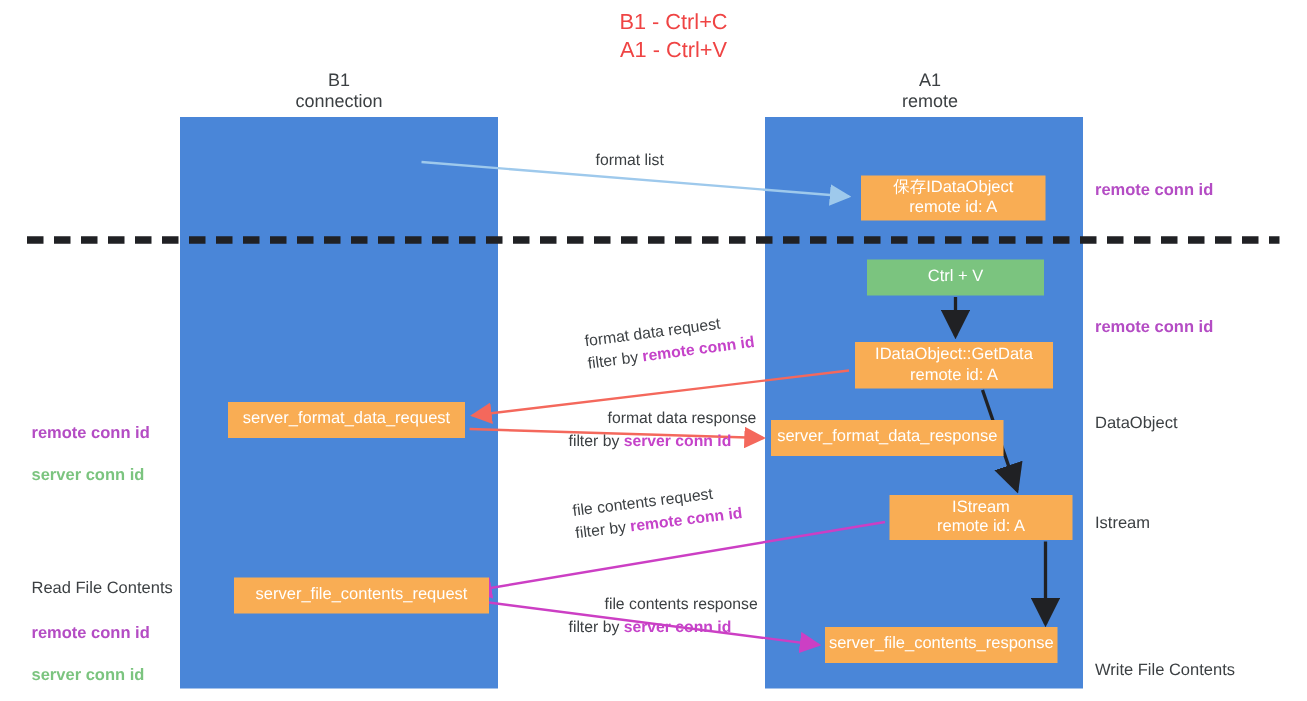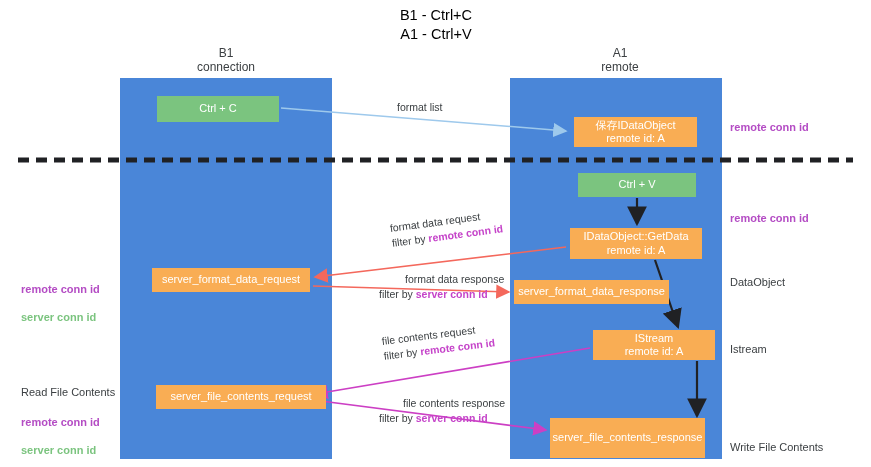--- a/index.html
+++ b/index.html
@@ -36,26 +36,26 @@
     font-size: 12px;
     color: #3c4043;
     line-height: 14px;
     white-space: pre-line;
   }
   #title-b1 { left: 146px; top: 46px; width: 160px; }
   #title-a1 { left: 540px; top: 46px; width: 160px; }
 
   #diagram-title {
     position: absolute;
-    left: 286px;
+    left: 299px;
     top: 6px;
     width: 300px;
     text-align: center;
     font-size: 14.5px;
-    color: #000000;
+    color: #ef4444;
     line-height: 19px;
     white-space: pre-line;
   }
 
   .node {
     position: absolute;
     box-sizing: border-box;
     display: flex;
     flex-direction: column;
     align-items: center;
@@ -71,21 +71,21 @@
   .node.orange { background: #f9ad54; }
 
   #node-ctrl-c   { left: 157px; top: 96px;  width: 122px; height: 26px; }
   #node-save-ido { left: 574px; top: 117px; width: 123px; height: 30px; }
   #node-ctrl-v   { left: 578px; top: 173px; width: 118px; height: 24px; }
   #node-getdata  { left: 570px; top: 228px; width: 132px; height: 31px; }
   #node-sfdreq   { left: 152px; top: 268px; width: 158px; height: 24px; }
   #node-sfdresp  { left: 514px; top: 280px; width: 155px; height: 24px; }
   #node-istream  { left: 593px; top: 330px; width: 122px; height: 30px; }
   #node-sfcreq   { left: 156px; top: 385px; width: 170px; height: 24px; }
-  #node-sfcresp  { left: 550px; top: 418px; width: 155px; height: 40px; }
+  #node-sfcresp  { left: 550px; top: 418px; width: 155px; height: 24px; }
 
   .side-label {
     position: absolute;
     font-size: 11px;
     color: #3c4043;
     line-height: 14px;
     white-space: pre-line;
   }
   .side-label.purple { color: #b44cc4; font-weight: bold; }
 
@@ -157,21 +157,20 @@
   </svg>
 
   <div id="diagram-title">B1 - Ctrl+C
 A1 - Ctrl+V</div>
 
   <div class="lane-title" id="title-b1">B1
 connection</div>
   <div class="lane-title" id="title-a1">A1
 remote</div>
 
-  <div class="node green" id="node-ctrl-c">Ctrl + C</div>
   <div class="node orange" id="node-save-ido">保存IDataObject
 remote id: A</div>
   <div class="node green" id="node-ctrl-v">Ctrl + V</div>
   <div class="node orange" id="node-getdata">IDataObject::GetData
 remote id: A</div>
   <div class="node orange" id="node-sfdresp">server_format_data_response</div>
   <div class="node orange" id="node-sfdreq">server_format_data_request</div>
   <div class="node orange" id="node-istream">IStream
 remote id: A</div>
   <div class="node orange" id="node-sfcreq">server_file_contents_request</div>

